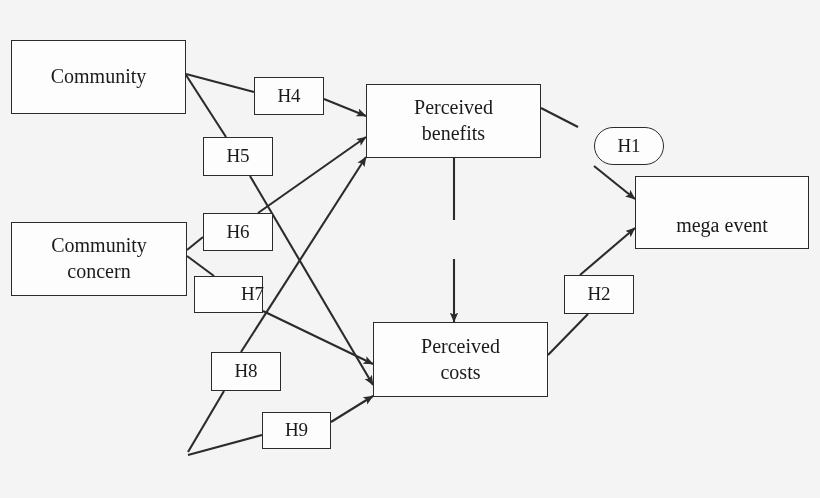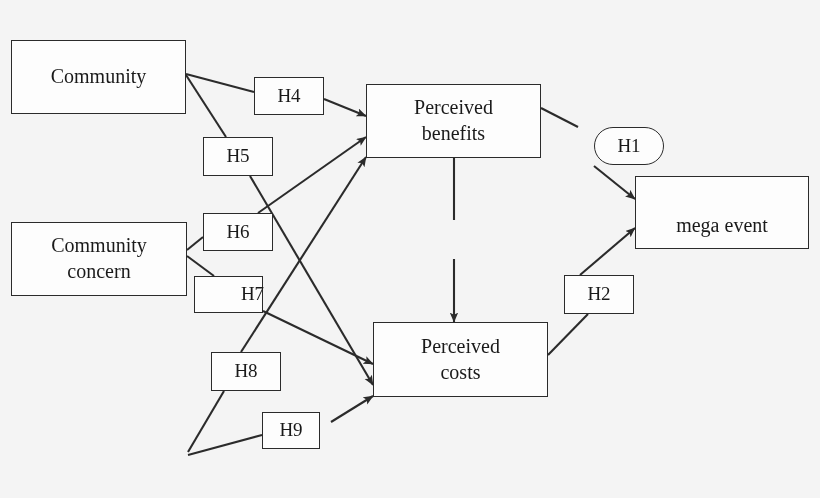--- a/index.html
+++ b/index.html
@@ -132,17 +132,17 @@
   </div>
 
   <div class="node hyp" style="left:194px; top:276px; width:69px; height:37px;padding-left:48px;">
     <span class="label">H7</span>
   </div>
 
   <div class="node hyp" style="left:203px; top:352px; width:70px; height:39px;margin-left:8px;">
     <span class="label">H8</span>
   </div>
 
-  <div class="node hyp" style="left:262px; top:412px; width:58px; height:37px;">
+  <div class="node hyp" style="left:262px; top:412px; width:69px; height:37px;">
     <span class="label">H9</span>
   </div>
 
 </div>
 
 </body></html>

